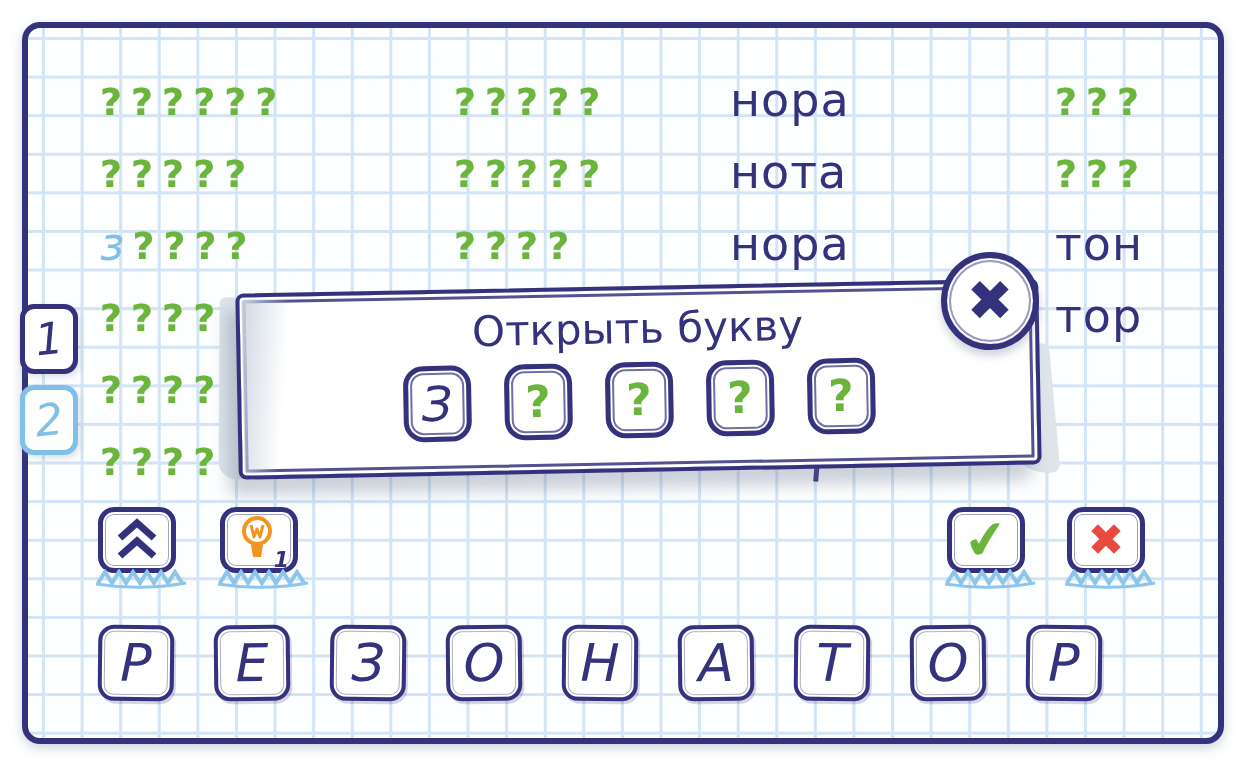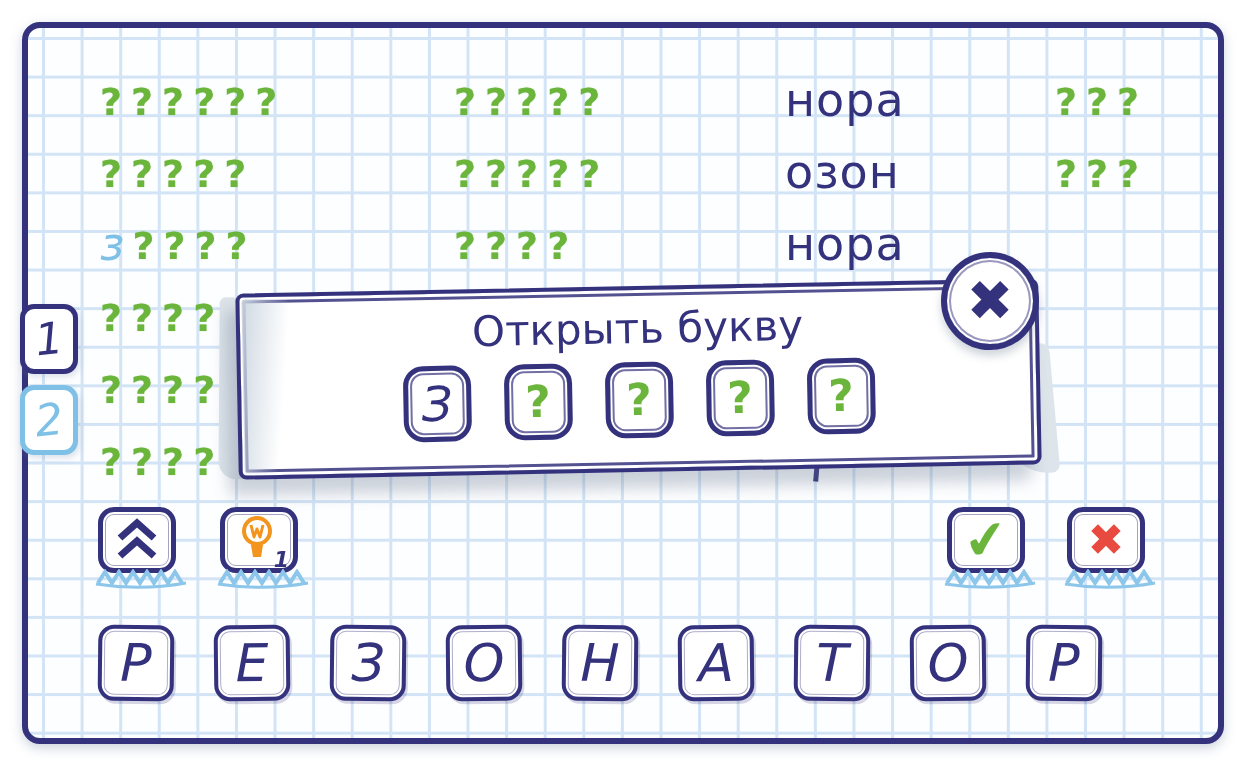--- a/index.html
+++ b/index.html
@@ -15,21 +15,21 @@
     background-color:var(--paper);
     background-image:
       linear-gradient(var(--grid) 3px, transparent 3px),
       linear-gradient(90deg, var(--grid) 3px, transparent 3px);
     background-size:38.6px 38.6px; background-position:14px 9px;
     box-shadow:0 4px 12px rgba(110,130,160,.35);}
   .stage{position:absolute; inset:0;}
 
   
   .word-column{position:absolute; top:31px; display:flex; flex-direction:column; z-index:1;}
-  .c1{left:72px}.c2{left:426px}.c3{left:757px}.c4{left:1027px}
+  .c1{left:72px}.c2{left:426px}.c3{left:702px}.c4{left:1027px}
   .word-row{height:72px; display:flex; align-items:flex-end; padding-bottom:10px;}
   .qmark{color:var(--green); font-weight:bold; font-size:38px; margin-right:9px; line-height:1;
     text-shadow:0 0 1px rgba(108,181,60,.6);}
   .prefix{color:var(--sky); font-size:46px; font-style:italic; margin-right:8px; line-height:.9;}
   .revealed{color:var(--ink); font-size:46px; line-height:.9; letter-spacing:1px;}
 
   
   .tab{position:absolute; left:-8px; width:58px; height:70px; background:#fff;
     border:5px solid var(--ink); border-radius:14px; display:flex; align-items:center;
     justify-content:center; z-index:4; box-shadow:2px 3px 6px rgba(120,140,170,.25);}
@@ -159,36 +159,42 @@
             <span class="qmark">?</span>
             <span class="qmark">?</span>
             <span class="qmark">?</span>
           </div>
         </div>
       <div class="word-column c3">
           <div class="word-row">
             <span class="revealed">нора</span>
           </div>
           <div class="word-row">
-            <span class="revealed">озон</span>
+            <span class="revealed">нота</span>
           </div>
           <div class="word-row">
             <span class="revealed">нора</span>
           </div>
         </div>
       <div class="word-column c4">
           <div class="word-row">
             <span class="qmark">?</span>
             <span class="qmark">?</span>
             <span class="qmark">?</span>
           </div>
           <div class="word-row">
             <span class="qmark">?</span>
             <span class="qmark">?</span>
             <span class="qmark">?</span>
+          </div>
+          <div class="word-row">
+            <span class="revealed">тон</span>
+          </div>
+          <div class="word-row">
+            <span class="revealed">тор</span>
           </div>
         </div>
     </div>
 
     <div class="tab tab1">
       <span>1</span>
     </div>
     <div class="tab tab2">
       <span>2</span>
     </div>

